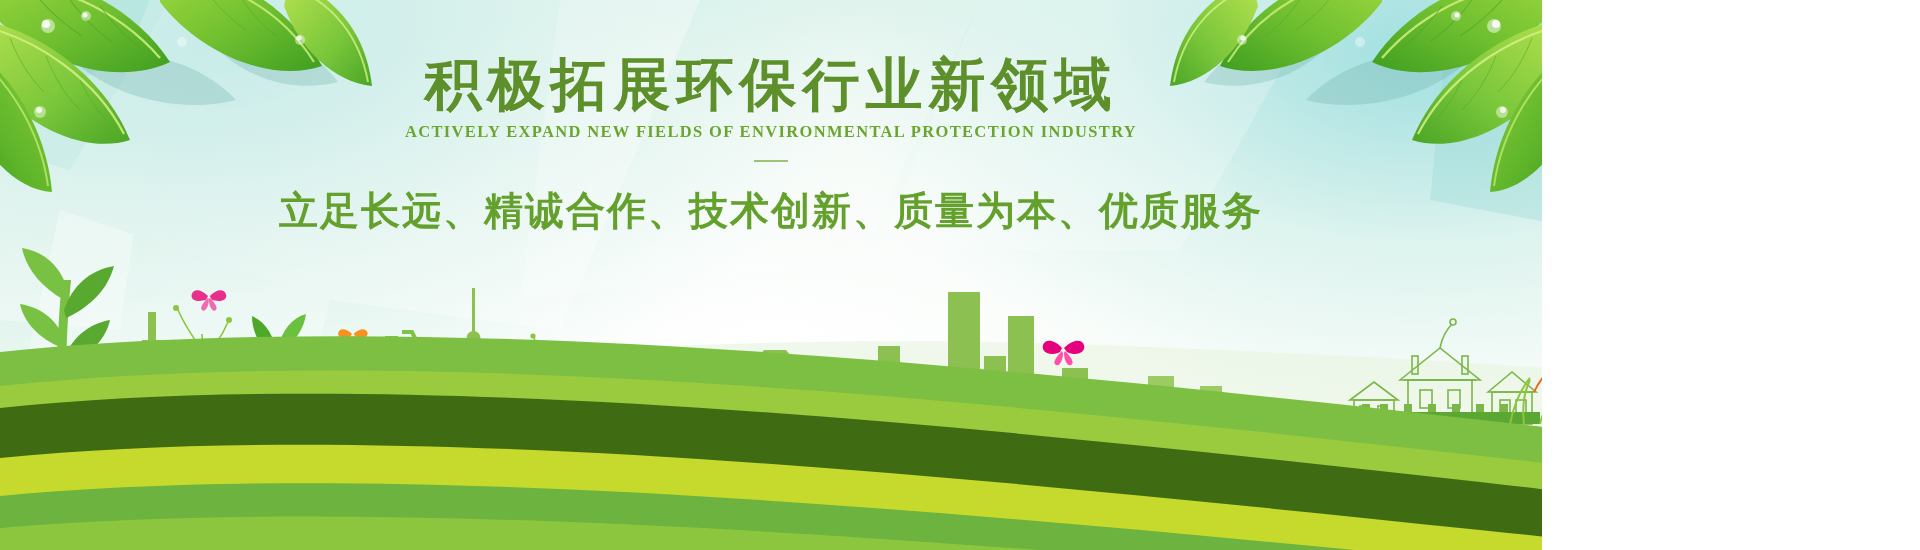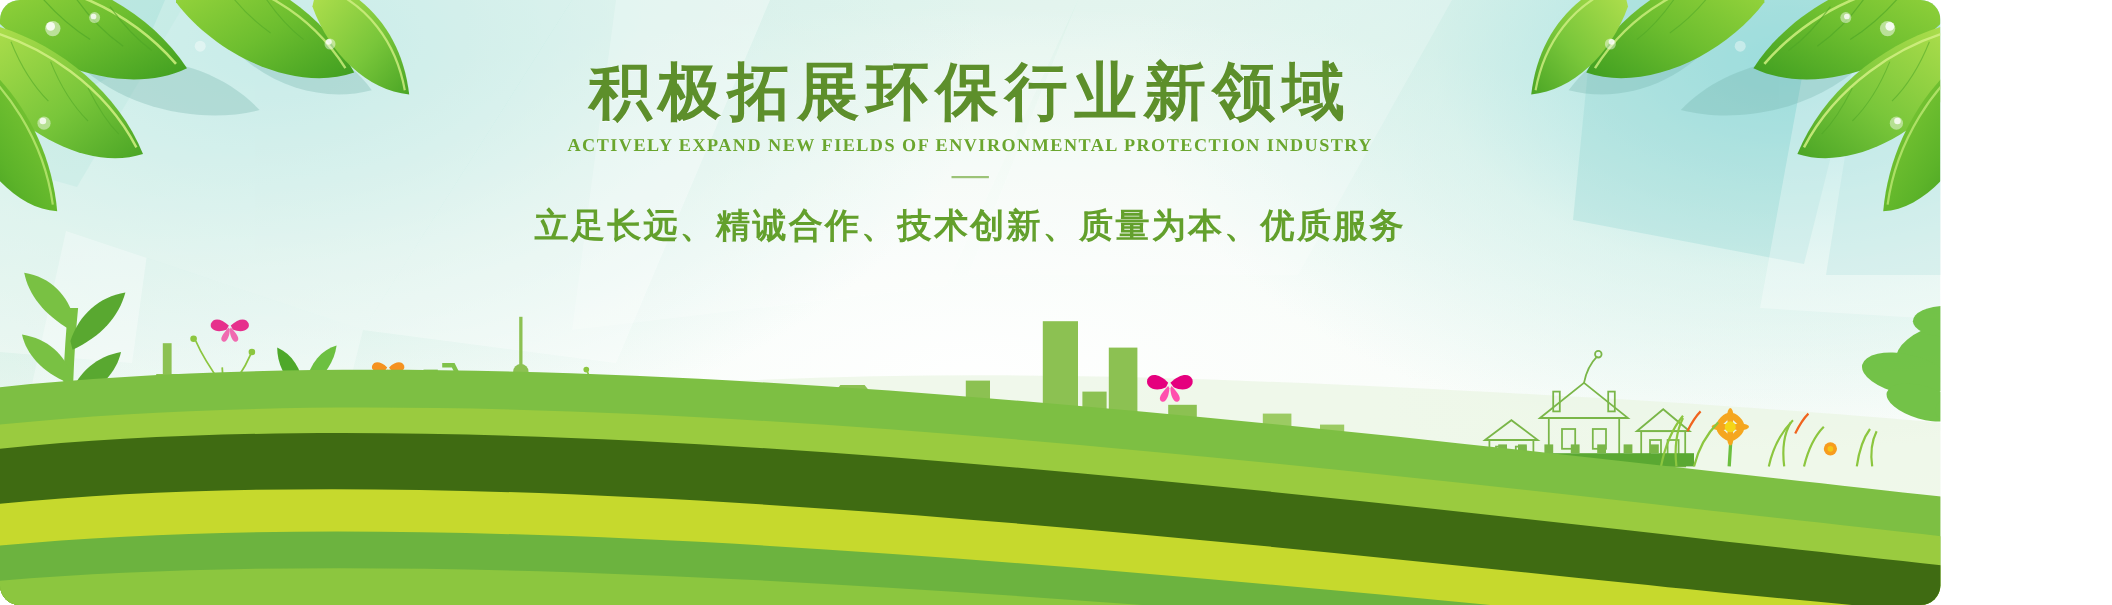--- a/index.html
+++ b/index.html
@@ -5,29 +5,28 @@
 <style>
   * { margin:0; padding:0; box-sizing:border-box; }
   html, body { width:1920px; height:550px; overflow:hidden; }
   body {
     font-family:"Liberation Serif", serif;
     background:#ffffff;
   }
 
   #banner {
     position:relative;
-    width:1764px;
+    width:1542px;
     height:550px;
     overflow:hidden;
     background:
       radial-gradient(ellipse 900px 520px at 14% 8%,  rgba(170,226,222,0.95) 0%, rgba(196,234,226,0.55) 38%, rgba(255,255,255,0) 72%),
       radial-gradient(ellipse 800px 480px at 92% 10%, rgba(156,222,224,0.92) 0%, rgba(198,236,231,0.5) 40%, rgba(255,255,255,0) 74%),
       radial-gradient(ellipse 1100px 420px at 50% 62%, rgba(255,255,255,0.95) 0%, rgba(250,253,250,0.7) 45%, rgba(255,255,255,0) 80%),
       linear-gradient(170deg, #cdeee6 0%, #e2f4ec 30%, #f2faf4 58%, #fbfdfa 80%, #ffffff 100%);
-    border-radius: 18px;
   }
 
   
   .facets { position:absolute; inset:0; pointer-events:none; }
 
   
   .textblock {
     position:absolute;
     left:0; right:0;
     top:52px;
@@ -55,21 +54,21 @@
   }
   .divider {
     margin:18px auto 0;
     width:34px; height:2px;
     background:#8cb860;
     opacity:.85;
   }
   .tagline {
     margin-top:22px;
     font-family:"DejaVu Serif", serif;
-    font-size:31px;
+    font-size:39px;
     font-weight:700;
     color:#63a02c;
     letter-spacing:2px;
     white-space:nowrap;
     text-align:center;
   }
 
   
   .layer { position:absolute; left:0; bottom:0; width:1920px; pointer-events:none; }
   .scenery { z-index:12; }

